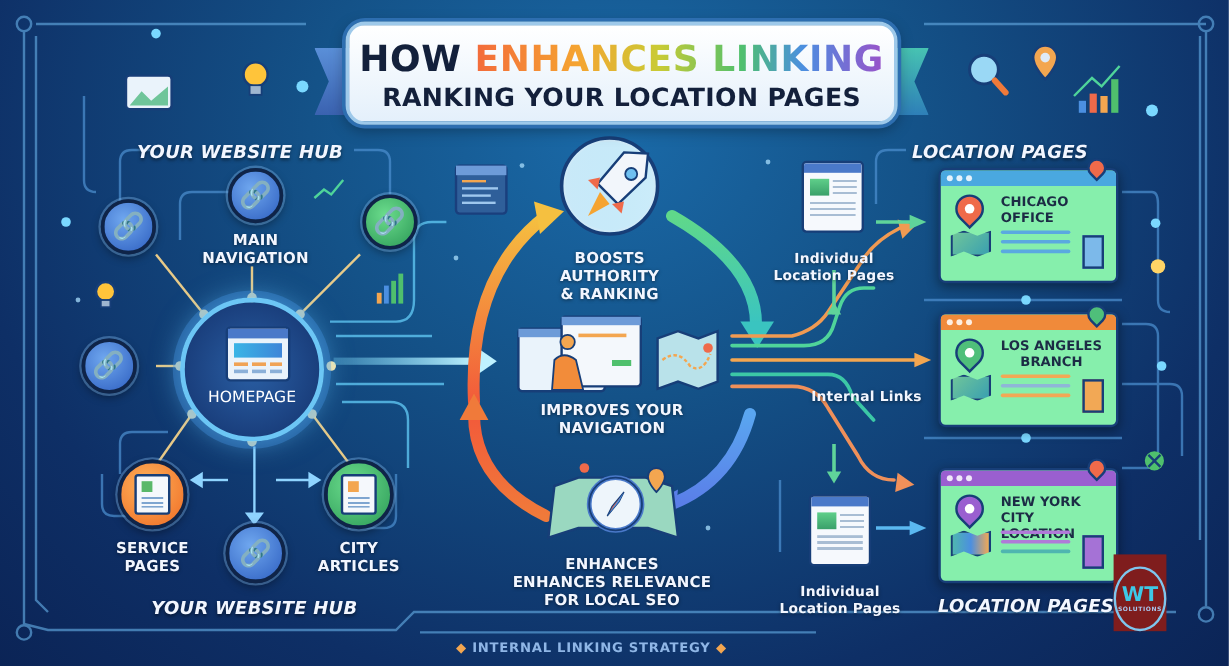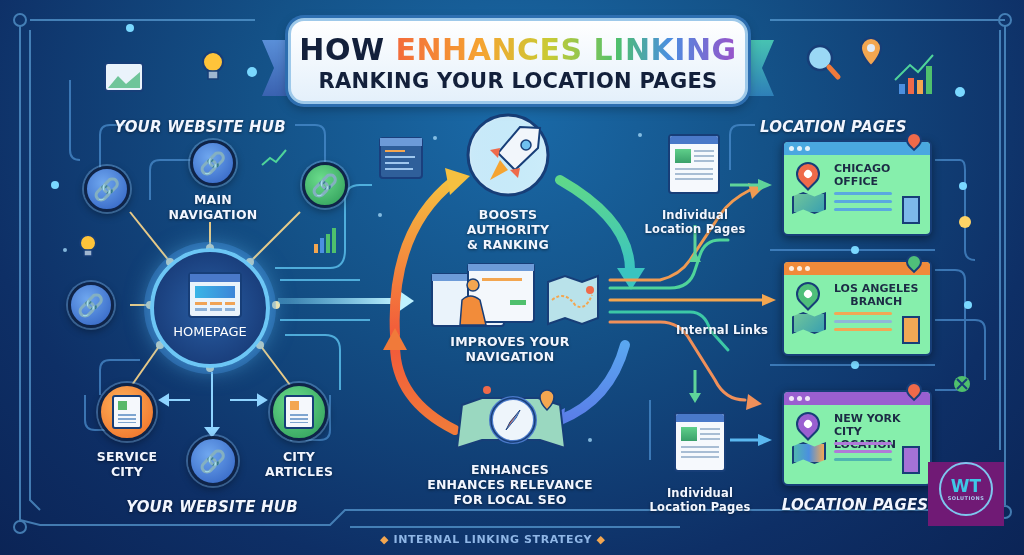--- a/index.html
+++ b/index.html
@@ -86,22 +86,22 @@
 
   .small-doc { width: 52px; height: 60px; background: #f6f9fd; border: 2px solid #173e78; border-radius: 4px; overflow: hidden; }
   .small-doc .bar { height: 8px; background: #4a79c9; }
   .small-doc .img { margin: 5px 0 0 5px; width: 16px; height: 14px; background: linear-gradient(180deg,#5fcf8a,#3aa06a); float: left; }
   .small-doc .txt { margin: 6px 4px 0 24px; height: 12px; background: repeating-linear-gradient(180deg,#a8bdd4 0 2px,transparent 2px 5px); }
   .small-doc .txt2 { clear: both; margin: 6px 5px 0; height: 14px; background: repeating-linear-gradient(180deg,#a8bdd4 0 2px,transparent 2px 5px); }
 
   .footer-label { font-size: 11px; font-weight: 700; color: #8fb6e6; letter-spacing: 0.6px; }
 
   .logo-box {
-    left: 928px; top: 462px; width: 76px; height: 64px; background: #701a75;
-    display: flex; align-items: flex-start; justify-content: center;
+    left: 928px; top: 462px; width: 44px; height: 64px; background: #7f1d1d;
+    display: flex; align-items: flex-end; justify-content: center;
   }
   .logo-ring { width: 54px; height: 54px; border-radius: 50%; border: 2px solid #7ec6ee; display: flex; flex-direction: column; align-items: center; justify-content: center; }
   .logo-wt { font-size: 17px; font-weight: 900; color: #3ec8e6; line-height: 18px; }
   .logo-sub { font-size: 5px; font-weight: 700; color: #a9c7ee; letter-spacing: 0.5px; }
 </style>
 </head>
 <body>
 
 <svg class="bg" width="1024" height="555" viewBox="0 0 1024 555">
   <defs>
@@ -376,21 +376,21 @@
   <div class="doc-icon" style="--sq:#5ab86a;"></div>
 </div>
 <div class="abs circle c-green" style="left:270px;top:383px;width:58px;height:58px;">
   <div class="doc-icon" style="--sq:#f3a650;"></div>
 </div>
 <div class="abs circle c-blue" style="left:188px;top:436px;width:50px;height:50px;">
   <span style="font-size:22px;">🔗</span>
 </div>
 
 <div class="abs label small-label" style="left:86px;top:449px;width:82px;white-space:pre-line;">SERVICE
-CITY</div>
+PAGES</div>
 <div class="abs label small-label" style="left:258px;top:449px;width:82px;white-space:pre-line;">CITY
 ARTICLES</div>
 <div class="abs label section-label" style="left:112px;top:498px;width:200px;">YOUR WEBSITE HUB</div>
 
 <div class="abs label small-label" style="left:448px;top:207px;width:120px;white-space:pre-line;">BOOSTS
 AUTHORITY
 &amp; RANKING</div>
 <div class="abs label small-label" style="left:430px;top:334px;width:160px;white-space:pre-line;">IMPROVES YOUR
 NAVIGATION</div>
 <div class="abs label small-label" style="left:420px;top:462px;width:180px;white-space:pre-line;">ENHANCES

